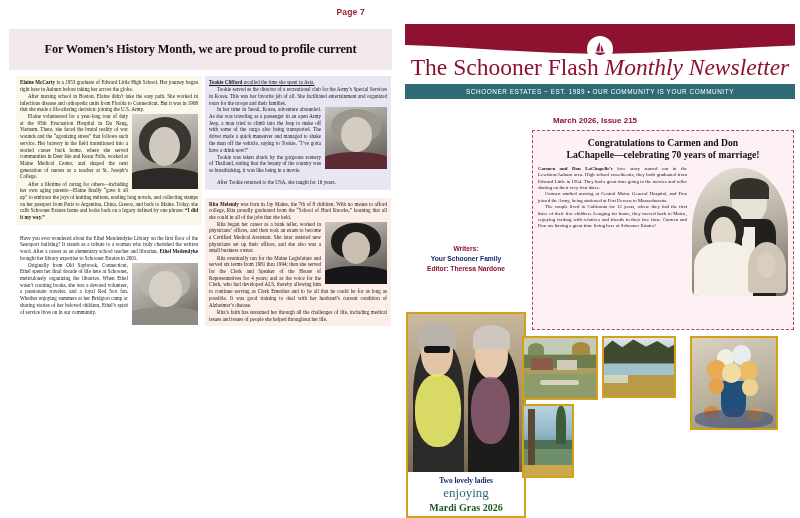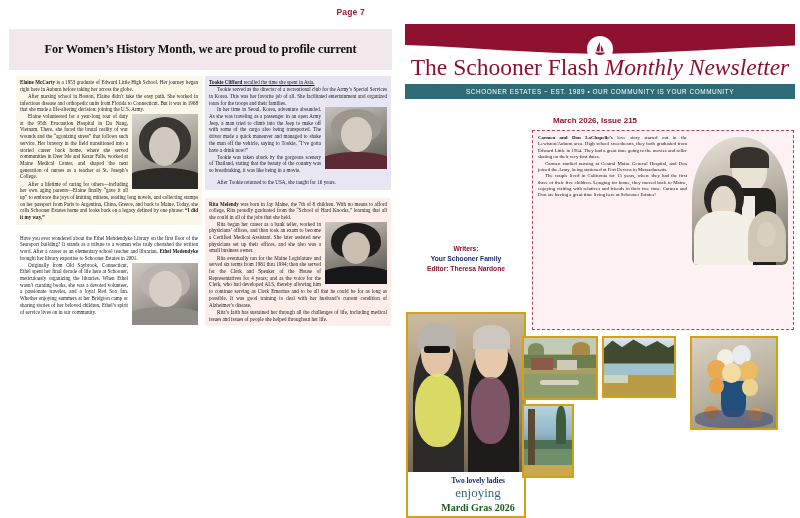--- a/index.html
+++ b/index.html
@@ -76,21 +76,21 @@
   .congbox{position:absolute;left:132px;top:118px;width:262px;height:200px;background:#fdf1f3;
            border:1.6px dashed #b0445f;padding:4px 5px;box-sizing:border-box;}
   .cong-title{text-align:center;font-weight:bold;font-size:9.6px;color:#111;line-height:1.3;
               margin:2px 0 4px 0;}
   .cong-body{font-size:4.9px;line-height:1.3;text-align:justify;color:#16161a;}
   .cong-body p{margin:0;}
   .cong-body p.ind{text-indent:7px;}
 
   .mardibox{position:absolute;left:6px;top:300px;width:120px;height:206px;background:#fff;
             border:2.5px solid #d4a017;box-sizing:border-box;overflow:hidden;}
-  .mardi-cap{position:absolute;left:0;bottom:2px;width:100%;text-align:center;padding-left:12px;}
+  .mardi-cap{position:absolute;left:0;bottom:2px;width:100%;text-align:center;}
   .mardi-cap .m1{font-weight:bold;font-size:7.4px;color:#1b2a6b;line-height:1.25;}
   .mardi-cap .m2{font-size:13px;color:#2f6b74;line-height:1.25;}
   .mardi-cap .m3{font-weight:bold;font-size:10px;color:#1d5a1d;line-height:1.25;}
 
   .paint{position:absolute;border:2.5px solid #d4a017;box-sizing:border-box;overflow:hidden;}
 </style>
 </head>
 <body>
 
 <div class="page">
@@ -186,20 +186,24 @@
     <div class="issueline">March 2026, Issue 215</div>
 
 
     <div class="writersbox">
       <div class="w1">Writers:</div>
       <div class="w2">Your Schooner Family</div>
       <div class="w3">Editor: Theresa Nardone</div>
     </div>
 
     <div class="congbox">
+      <div class="cong-title">
+        <div>Congratulations to Carmen and Don</div>
+        <div>LaChapelle—celebrating 70 years of marriage!</div>
+      </div>
       <div class="cong-body">
         <div style="float:right;width:96px;height:128px;margin:2px 0 2px 5px;position:relative;overflow:hidden;border-radius:48% 48% 6px 6px;">
           <div style="position:absolute;inset:0;background:linear-gradient(165deg,#e7e2d8,#b9b2a5 45%,#6d665c);"></div>
           <div style="position:absolute;left:42%;top:10%;width:36%;height:34%;border-radius:50%;background:#e9e2d6;"></div>
           <div style="position:absolute;left:40%;top:8%;width:40%;height:16%;border-radius:50% 50% 0 0;background:#35312c;"></div>
           <div style="position:absolute;left:36%;top:40%;width:52%;height:60%;background:#22201d;border-radius:20% 20% 0 0;"></div>
           <div style="position:absolute;left:52%;top:46%;width:14%;height:26%;background:#f2eee7;"></div>
           <div style="position:absolute;left:12%;top:30%;width:42%;height:36%;border-radius:50%;background:#2a2623;"></div>
           <div style="position:absolute;left:20%;top:38%;width:26%;height:28%;border-radius:50%;background:#e2d9cb;"></div>
           <div style="position:absolute;left:2%;top:58%;width:62%;height:44%;background:#f4f0e7;border-radius:42% 42% 0 0;"></div>

